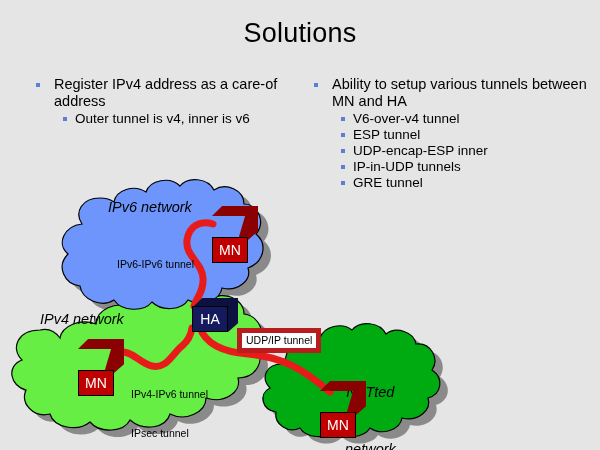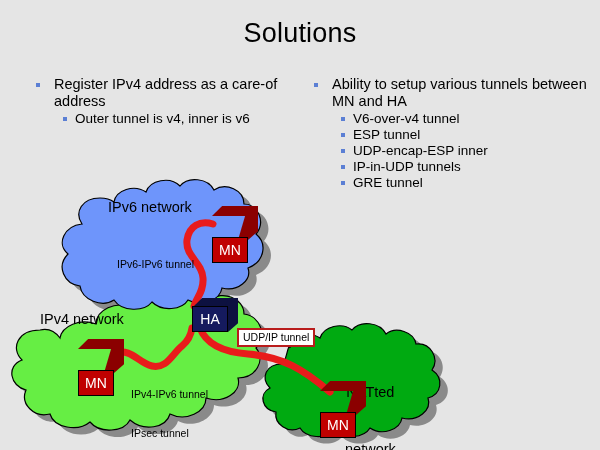--- a/index.html
+++ b/index.html
@@ -76,41 +76,42 @@
     height: 450px;
     pointer-events: none;
   }
   #diagram svg { display: block; }
 
   .cloud-label {
     position: absolute;
     color: #000000;
     font-family: "Liberation Sans", sans-serif;
     white-space: pre;
+    font-style: italic;
   }
   #label-ipv6-net { left: 108px; top: 199px; font-size: 14.5px; }
   #label-ipv4-net { left: 40px;  top: 311px; font-size: 14.5px; }
   #label-natted   { left: 345px; top: 345px; font-size: 14.5px; line-height: 19px; text-align: center; }
 
   .tunnel-label {
     position: absolute;
     color: #000000;
     font-size: 10.5px;
     font-family: "Liberation Sans", sans-serif;
     white-space: pre;
   }
   #label-v6v6tun { left: 117px; top: 258px; }
   #label-v4tun   { left: 131px; top: 362px; line-height: 13px; }
 
   #label-udpip {
     position: absolute;
     left: 237px;
     top: 328px;
     background: #ffffff;
-    border: 2px solid #b91c1c;
+    border: 5px solid #b91c1c;
     padding: 1px 4px 2px 4px;
     font-size: 10.5px;
     color: #000000;
     font-family: "Liberation Sans", sans-serif;
     white-space: pre;
     line-height: 12px;
   }
 
   
   .node {

